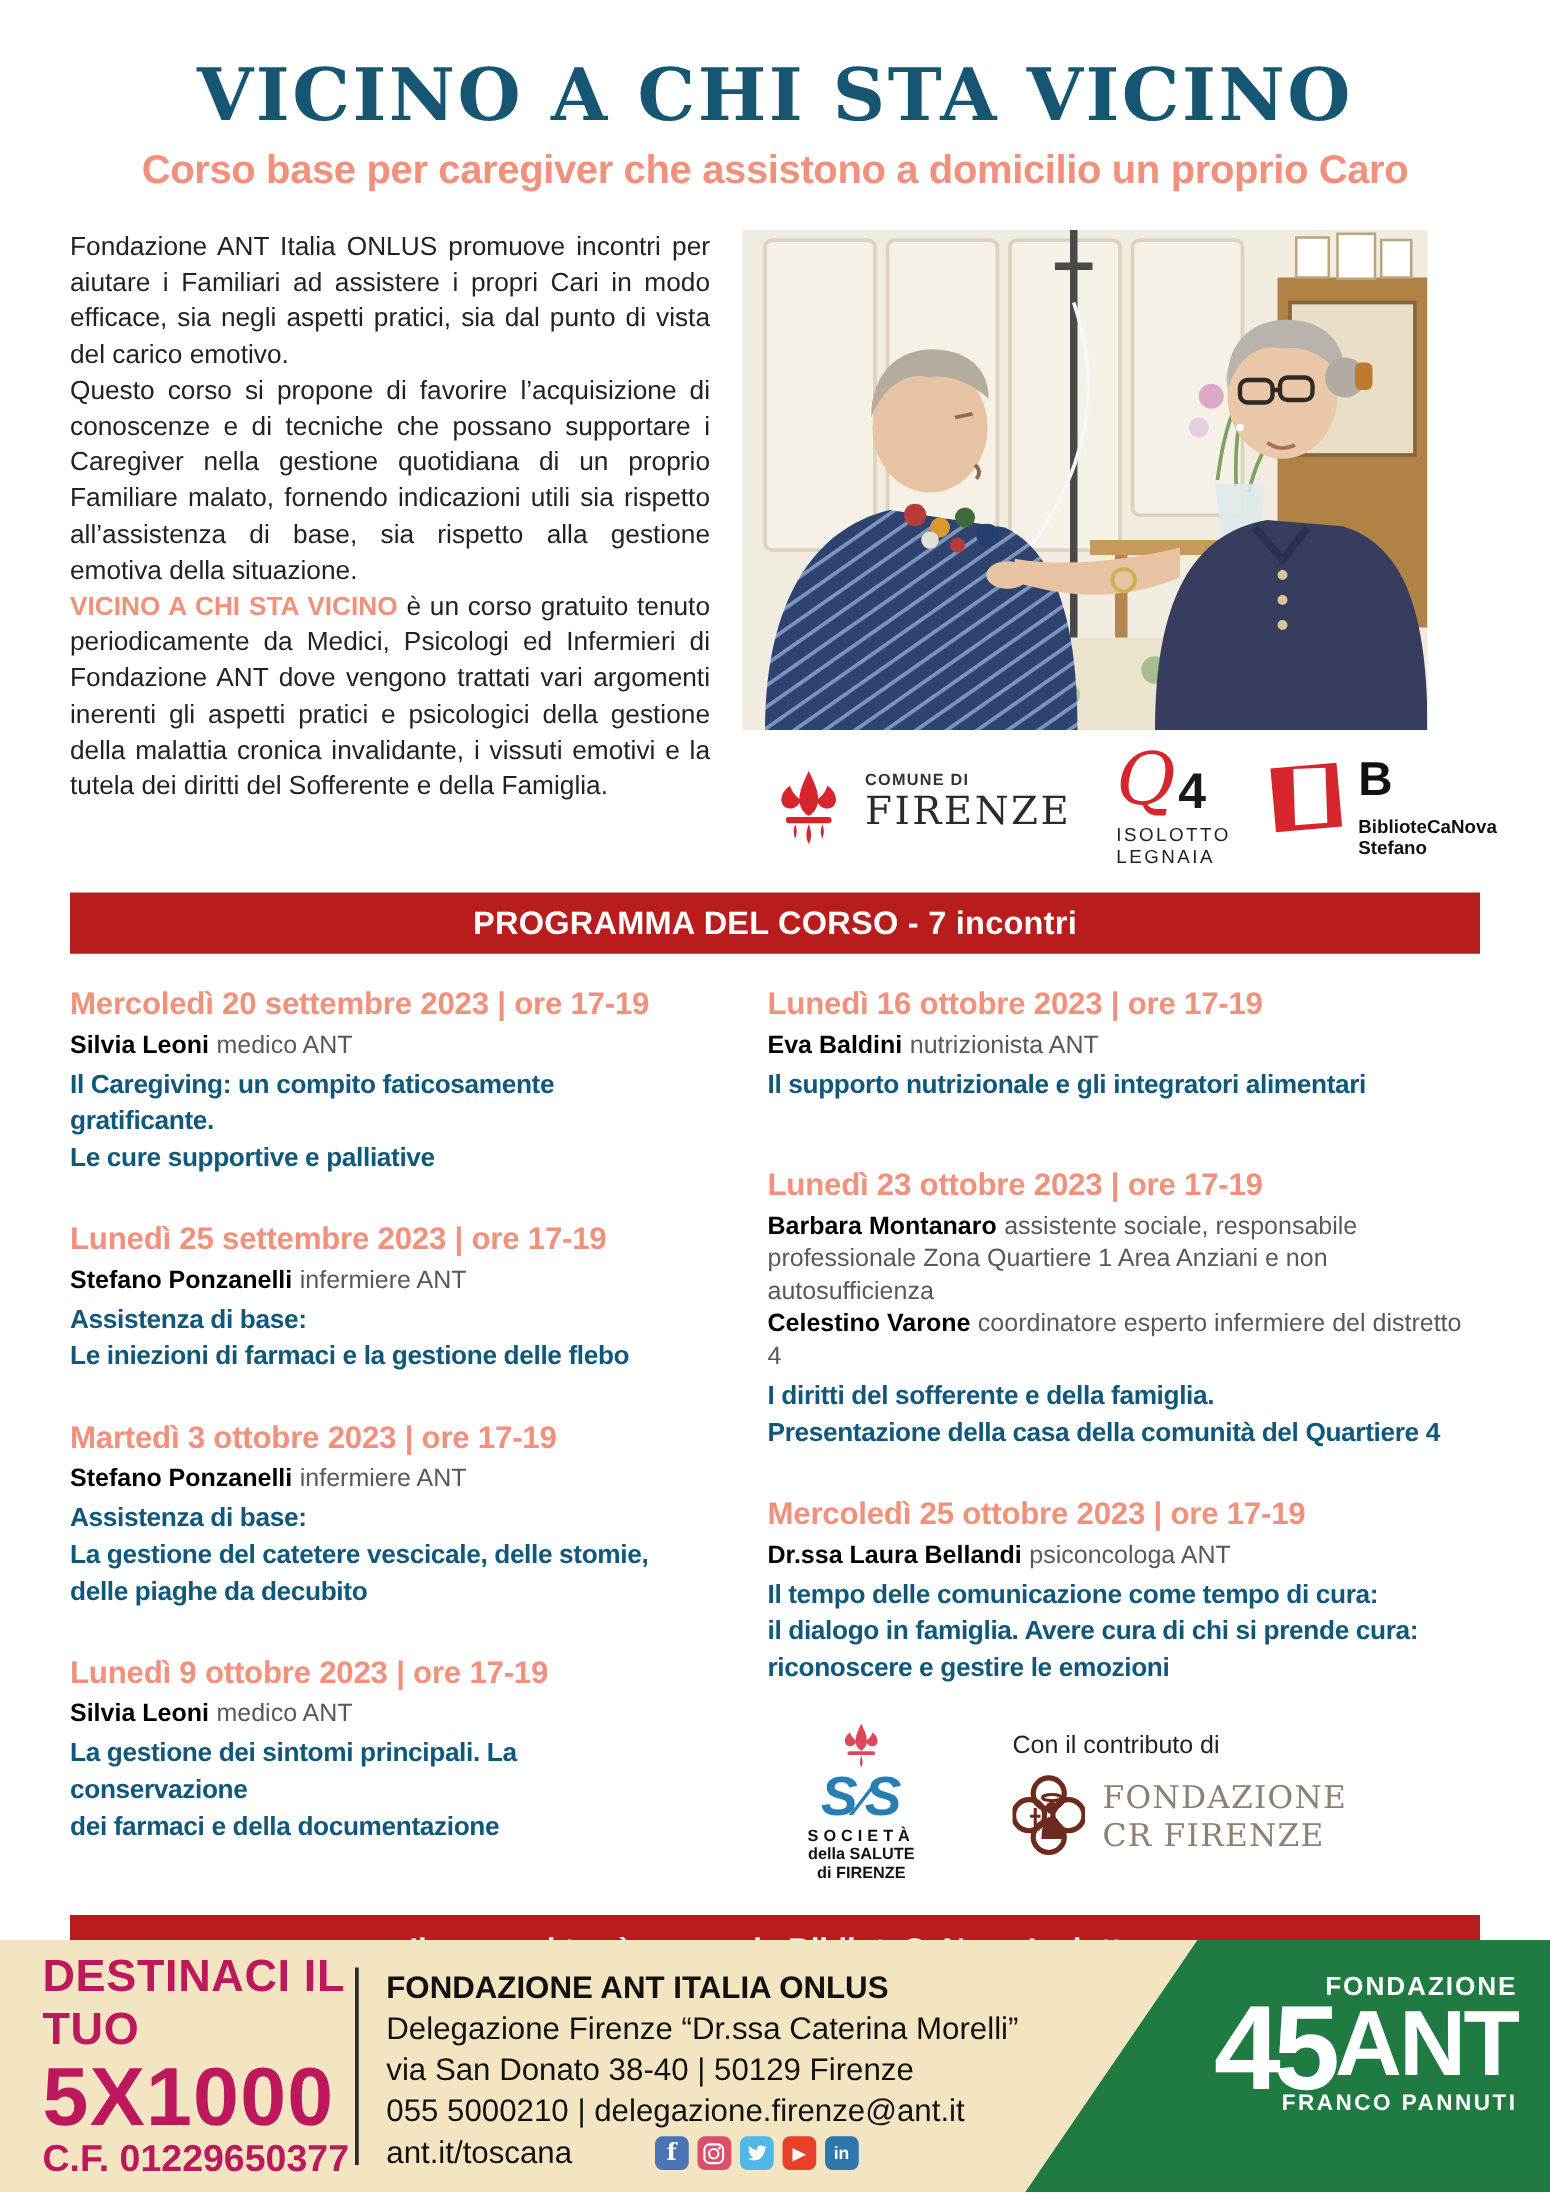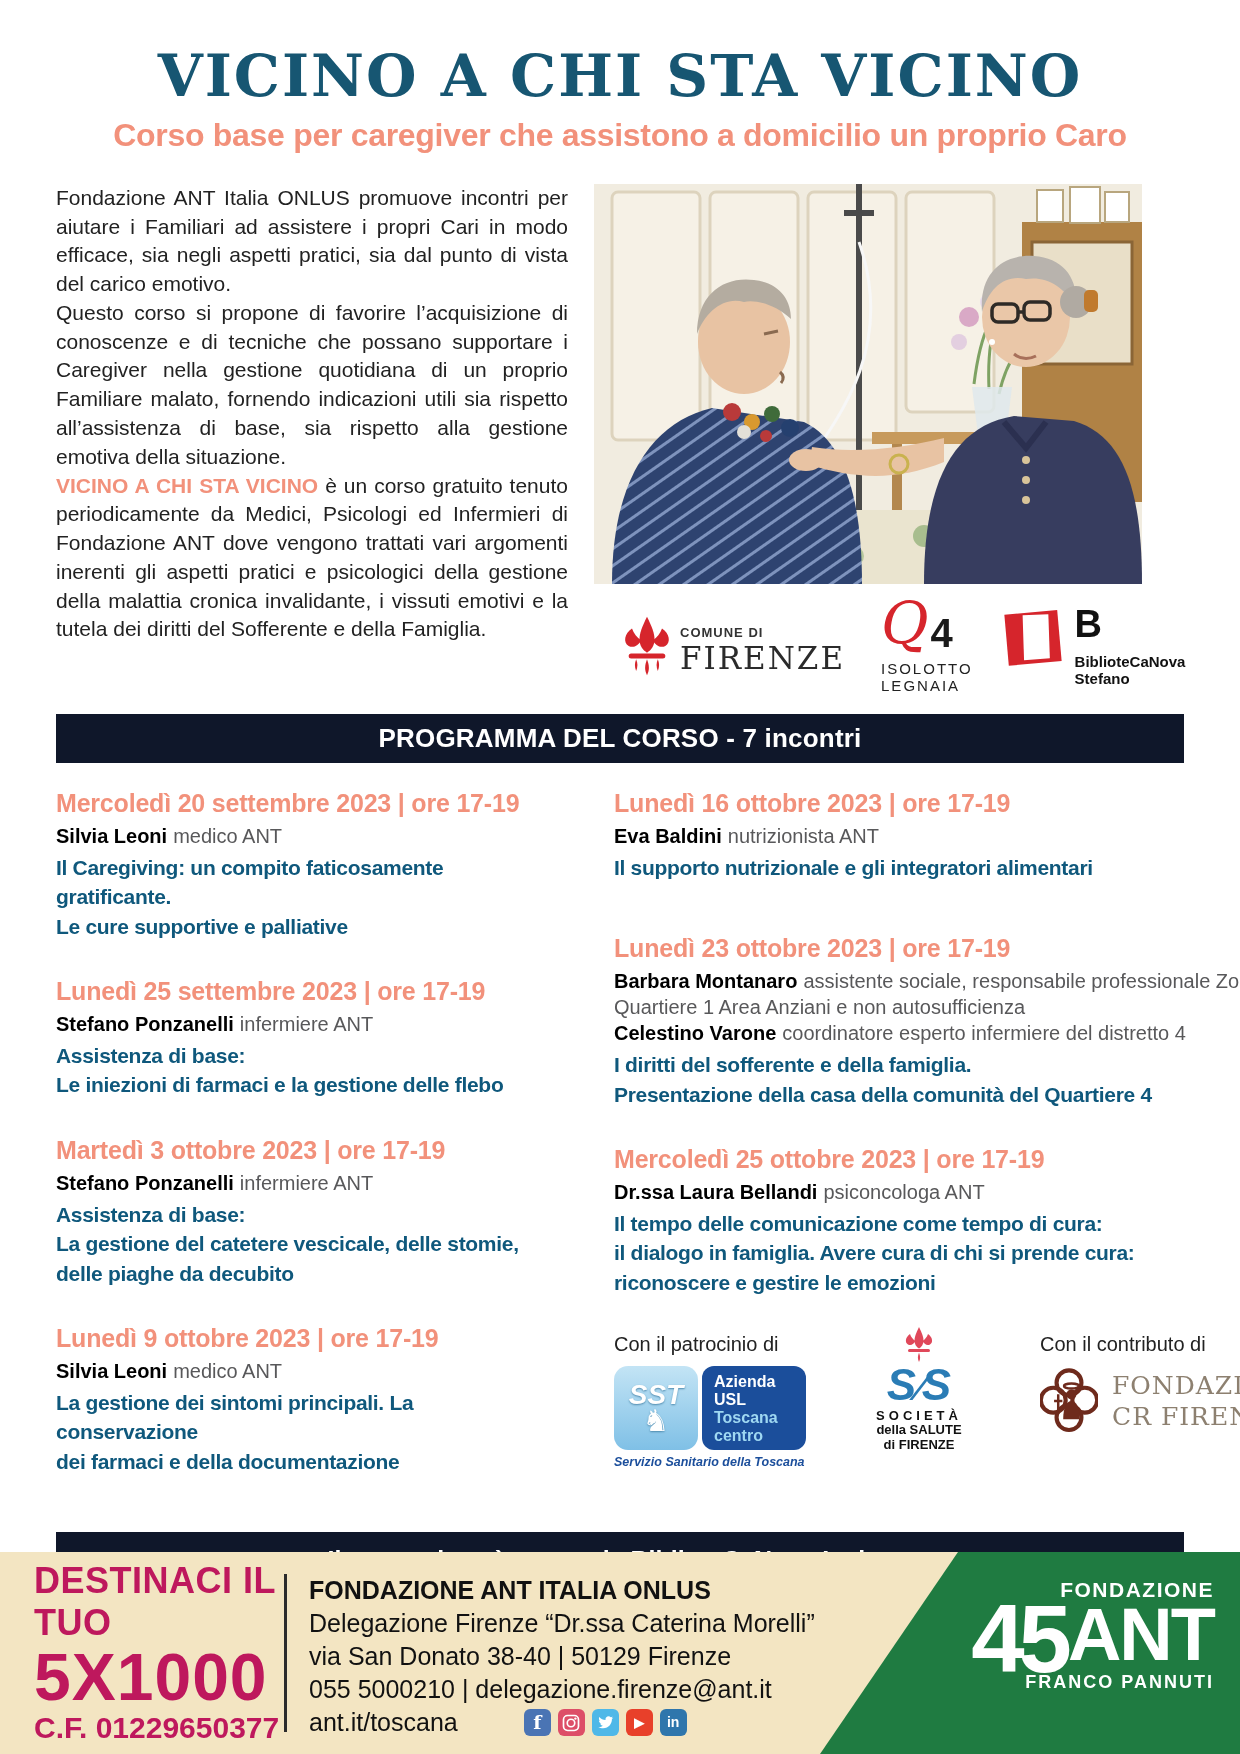--- a/index.html
+++ b/index.html
@@ -20,36 +20,36 @@
     letter-spacing:-0.3px;
   }
   
   .intro-row{ display:flex; margin:30px 56px 0 56px; gap:26px; }
   .intro-text{ width:512px; font-size:21px; line-height:1.37; text-align:justify; color:#222; }
   .intro-text p{ margin:0; }
   .hl{ color:#F2917B; font-weight:bold; }
   .right-col{ width:548px; display:flex; flex-direction:column; }
   .photo{ width:548px; height:400px; overflow:hidden; background:#f1ece0; }
   .logos-row{ display:flex; align-items:center; margin-top:14px; height:96px; justify-content:flex-start; gap:18px; }
-  .comune-logo{ display:flex; align-items:flex-end; gap:8px; margin-left:28px; }
+  .comune-logo{ display:flex; align-items:flex-start; gap:20px; margin-left:28px; }
   .comune-text .c-line1{ font-size:13px; letter-spacing:1px; color:#333; font-weight:bold; }
   .comune-text .c-line2{ font-family:"DejaVu Serif", serif; font-size:31px; letter-spacing:2px; color:#2b2b2b; }
   .logo-divider{ width:2px; height:72px; background:#9aa0a6; }
   .q4-logo{ text-align:left; }
   .q4-row{ display:flex; align-items:flex-start; }
   .q4-q{ font-family:"DejaVu Serif", serif; font-style:italic; font-size:58px; line-height:0.9; color:#D6252C; }
   .q4-4{ font-size:40px; font-weight:bold; color:#1a1a1a; margin:14px 0 0 2px; }
   .q4-sub{ font-size:15px; letter-spacing:2px; color:#222; margin-top:4px; }
   .biblio-logo{ display:flex; gap:10px; align-items:flex-start; margin-left:10px; }
   .biblio-text .b-big{ font-size:38px; font-weight:bold; line-height:1; color:#111; }
   .biblio-text .b-line{ font-size:15px; font-weight:bold; line-height:1.15; color:#111; }
   .biblio-text .b-line.first{ margin-top:10px; }
   
   .banner{
-    margin:20px 56px 0 56px; background:#0f172a; color:#ffffff;
+    margin:20px 56px 0 56px; background:#b91c1c; color:#ffffff;
     text-align:center; font-weight:bold;
   }
   .banner.program{ font-size:26px; padding:9px 0; letter-spacing:0.2px; }
   .banner.loc{ font-size:25px; padding:10px 0 12px 0; line-height:1.45; }
   
   .program-row{ display:flex; margin:26px 56px 0 56px; gap:58px; }
   .col-left{ width:500px; flex:none; }
   .col-right{ flex:1; }
   .entry{ margin-bottom:36px; }
   .p-date{ font-size:25px; font-weight:bold; color:#F2917B; margin-bottom:5px; letter-spacing:-0.2px; }
@@ -312,36 +312,20 @@
 
       <div class="entry">
         <div class="p-date">Mercoledì 25 ottobre 2023 | ore 17-19</div>
         <div class="p-speaker"><span class="p-name">Dr.ssa Laura Bellandi</span><span class="p-role">psiconcologa ANT</span></div>
         <div class="p-topic">Il tempo delle comunicazione come tempo di cura:
 il dialogo in famiglia. Avere cura di chi si prende cura:
 riconoscere e gestire le emozioni</div>
       </div>
 
       <div class="patron-row">
-        <div class="patron-left">
-          <div class="patron-label">Con il patrocinio di</div>
-          <div class="sst-badge">
-            <div class="sst-sq1">
-              <span class="sst-txt">SST</span>
-              <span class="pegasus">♞</span>
-            </div>
-            <div class="sst-sq2">
-              <div>Azienda</div>
-              <div>USL</div>
-              <div class="cyan">Toscana</div>
-              <div class="cyan">centro</div>
-            </div>
-          </div>
-          <div class="sst-sub">Servizio Sanitario della Toscana</div>
-        </div>
 
         <div class="sds-logo">
           <svg viewBox="0 0 60 70" width="30" height="35" fill="#E0485A">
             <path d="M30 0C24 12 21 20 21 27c0 8 4 13 9 16 5-3 9-8 9-16 0-7-3-15-9-27z"></path>
             <path d="M12 14C3 20 1 31 8 35c6 3 12-1 15-7-5-3-9-8-11-14z"></path>
             <path d="M48 14c9 6 11 17 4 21-6 3-12-1-15-7 5-3 9-8 11-14z"></path>
             <rect x="8" y="44" width="44" height="6" rx="3"></rect>
             <path d="M30 51c-3 8-3 13 0 19 3-6 3-11 0-19z"></path>
           </svg>
           <div class="sds-letters"><span>S</span><span class="slash">∕</span><span>S</span></div>

